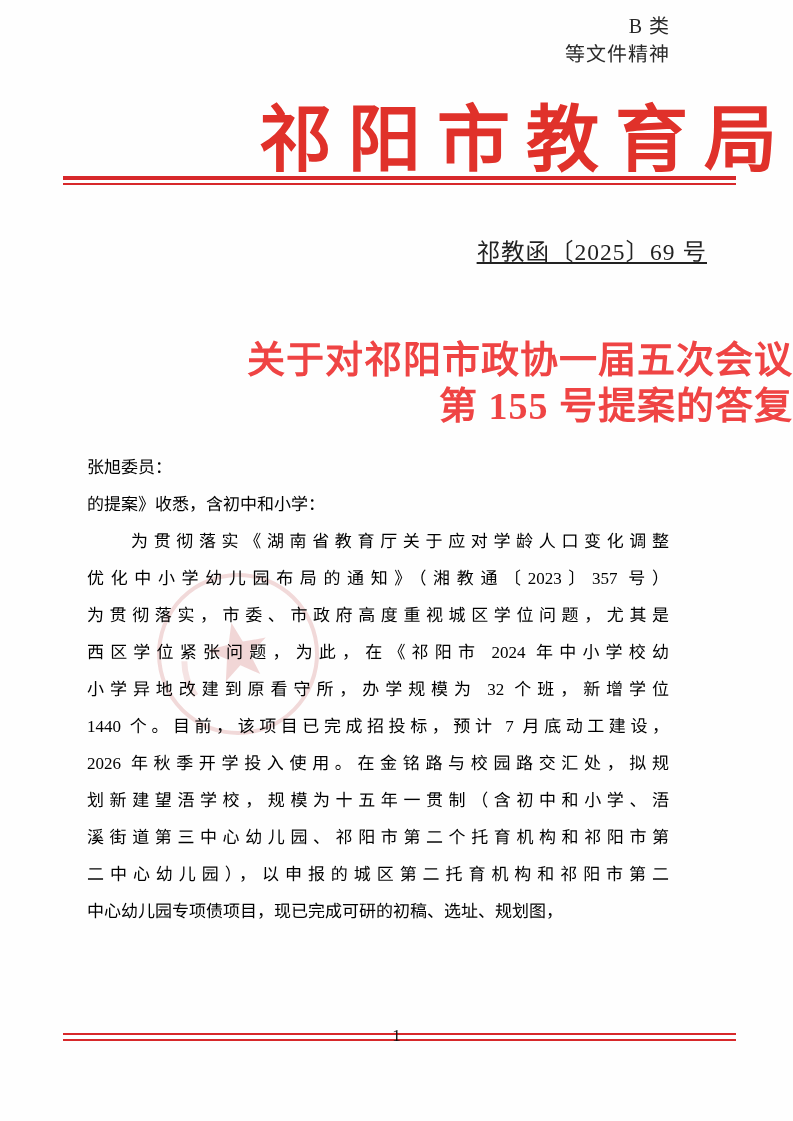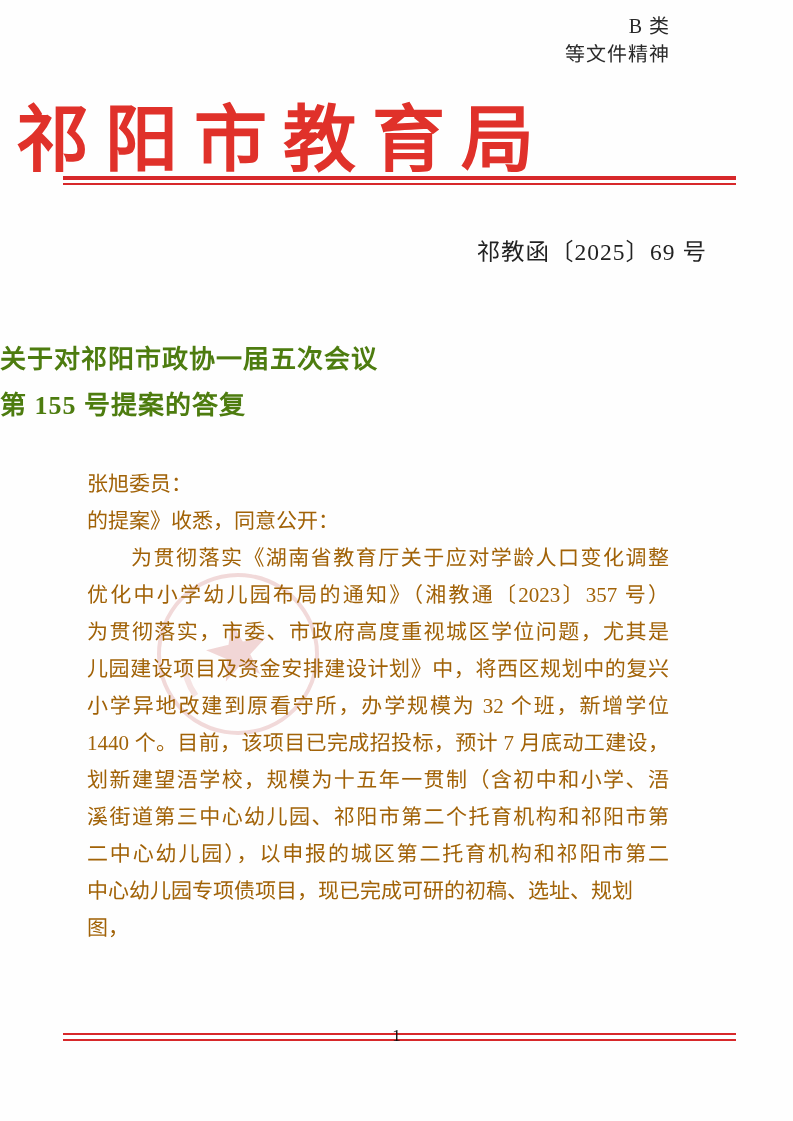--- a/index.html
+++ b/index.html
@@ -19,57 +19,57 @@
   .classification-block {
     position: absolute; top: 12px; right: 123px;
     text-align: right;
     font-size: 20px; line-height: 28px;
     color: #2a2a2a;
     letter-spacing: 1px;
   }
   
   .agency-header {
     position: absolute; top: 80px; left: 0; width: 100%;
-    text-align: left;
+    text-align: right;
     font-size: 73px; font-weight: bold;
     color: #e0312a;
     letter-spacing: 16px;
-    padding-left: 16px; 
     box-sizing: border-box;
     white-space: nowrap;
   }
   
   .rule-top {
     position: absolute; top: 176px; left: 63px; width: 673px;
     height: 3px;
     border-top: 4px solid #d7282a;
     border-bottom: 2px solid #d7282a;
   }
   
   .doc-number {
     position: absolute; top: 233px; right: 86px;
     font-size: 23.5px;
     color: #222;
     letter-spacing: 1px;
     white-space: nowrap;
+    text-decoration: underline;
   }
   
   .doc-title {
     position: absolute; top: 337px; left: 0; width: 100%;
-    text-align: left;
+    text-align: right;
     font-weight: bold;
-    font-size: 26px; line-height: 46px;
-    color: #4d7c0f;
+    font-size: 38px; line-height: 46px;
+    color: #ef4444;
     letter-spacing: 1px;
   }
   
   .body-text {
-    position: absolute; top: 466px; left: 87px; width: 582px;
-    font-size: 21px; line-height: 37px;
-    color: #a16207;
+    position: absolute; top: 449px; left: 87px; width: 582px;
+    font-size: 17px; line-height: 37px;
+    color: #000000;
   }
   .body-text .line { text-align: left; }
   .body-text .line.jl { text-align: justify; text-align-last: justify; }
   .body-text .line.indent { padding-left: 44px; }
   
   .seal {
     position: absolute; top: 566px; left: 150px;
     width: 176px; height: 176px;
     transform: rotate(-12deg);
     opacity: 0.55;
@@ -113,27 +113,28 @@
   <div class="seal">
     <svg width="176" height="176" viewBox="0 0 176 176">
       <circle cx="88" cy="88" r="79" fill="none" stroke="rgba(197,84,84,0.40)" stroke-width="4"></circle>
       <polygon points="88,56 95.3,76.9 118.5,77.7 99.9,90.9 105.6,112.3 88,99.5 70.4,112.3 76.1,90.9 57.5,77.7 80.7,76.9" fill="rgba(197,84,84,0.42)"></polygon>
       <path d="M 38 120 A 58 58 0 0 1 34 84" fill="none" stroke="rgba(197,84,84,0.28)" stroke-width="6"></path>
     </svg>
   </div>
 
   <div class="body-text">
     <div class="line">张旭委员：</div>
-    <div class="line">的提案》收悉，同意公开：</div>
+    <div class="line">的提案》收悉，含初中和小学：</div>
     <div class="line indent jl">为贯彻落实《湖南省教育厅关于应对学龄人口变化调整</div>
     <div class="line jl">优化中小学幼儿园布局的通知》（湘教通〔2023〕357 号）</div>
     <div class="line jl">为贯彻落实，市委、市政府高度重视城区学位问题，尤其是</div>
-    <div class="line jl">儿园建设项目及资金安排建设计划》中，将西区规划中的复兴</div>
+    <div class="line jl">西区学位紧张问题，为此，在《祁阳市 2024 年中小学校幼</div>
     <div class="line jl">小学异地改建到原看守所，办学规模为 32 个班，新增学位</div>
     <div class="line jl">1440 个。目前，该项目已完成招投标，预计 7 月底动工建设，</div>
+    <div class="line jl">2026 年秋季开学投入使用。在金铭路与校园路交汇处，拟规</div>
     <div class="line jl">划新建望浯学校，规模为十五年一贯制（含初中和小学、浯</div>
     <div class="line jl">溪街道第三中心幼儿园、祁阳市第二个托育机构和祁阳市第</div>
     <div class="line jl">二中心幼儿园），以申报的城区第二托育机构和祁阳市第二</div>
     <div class="line">中心幼儿园专项债项目，现已完成可研的初稿、选址、规划图，</div>
   </div>
 
   <div class="rule-bottom"></div>
   <div class="page-number">1</div>
 
 </div>

